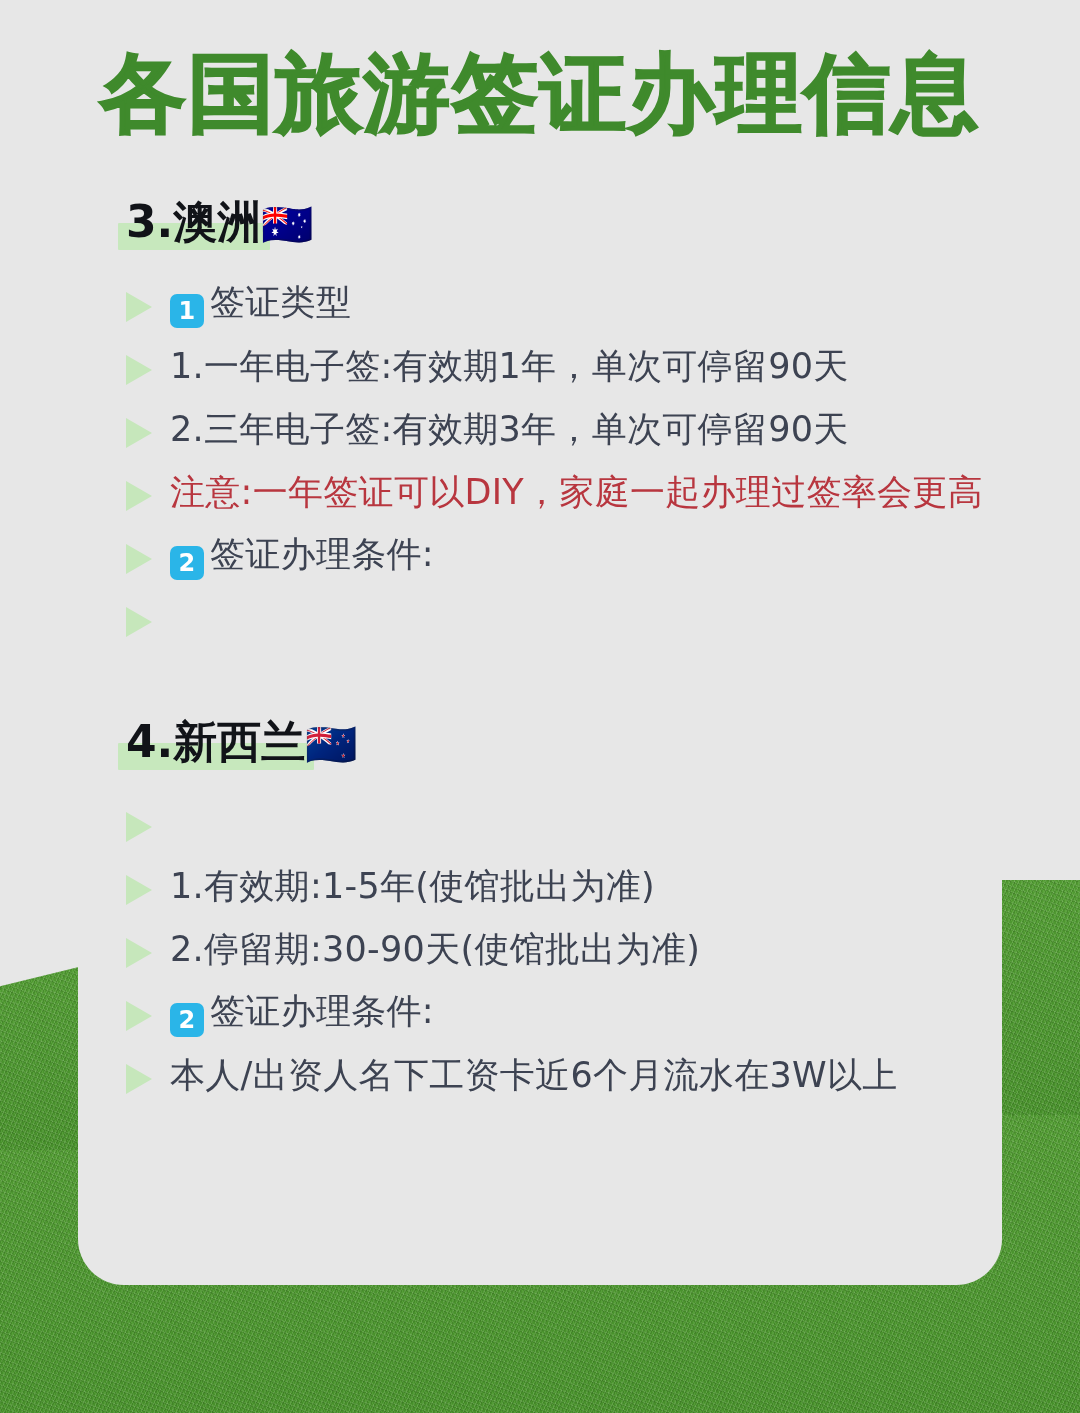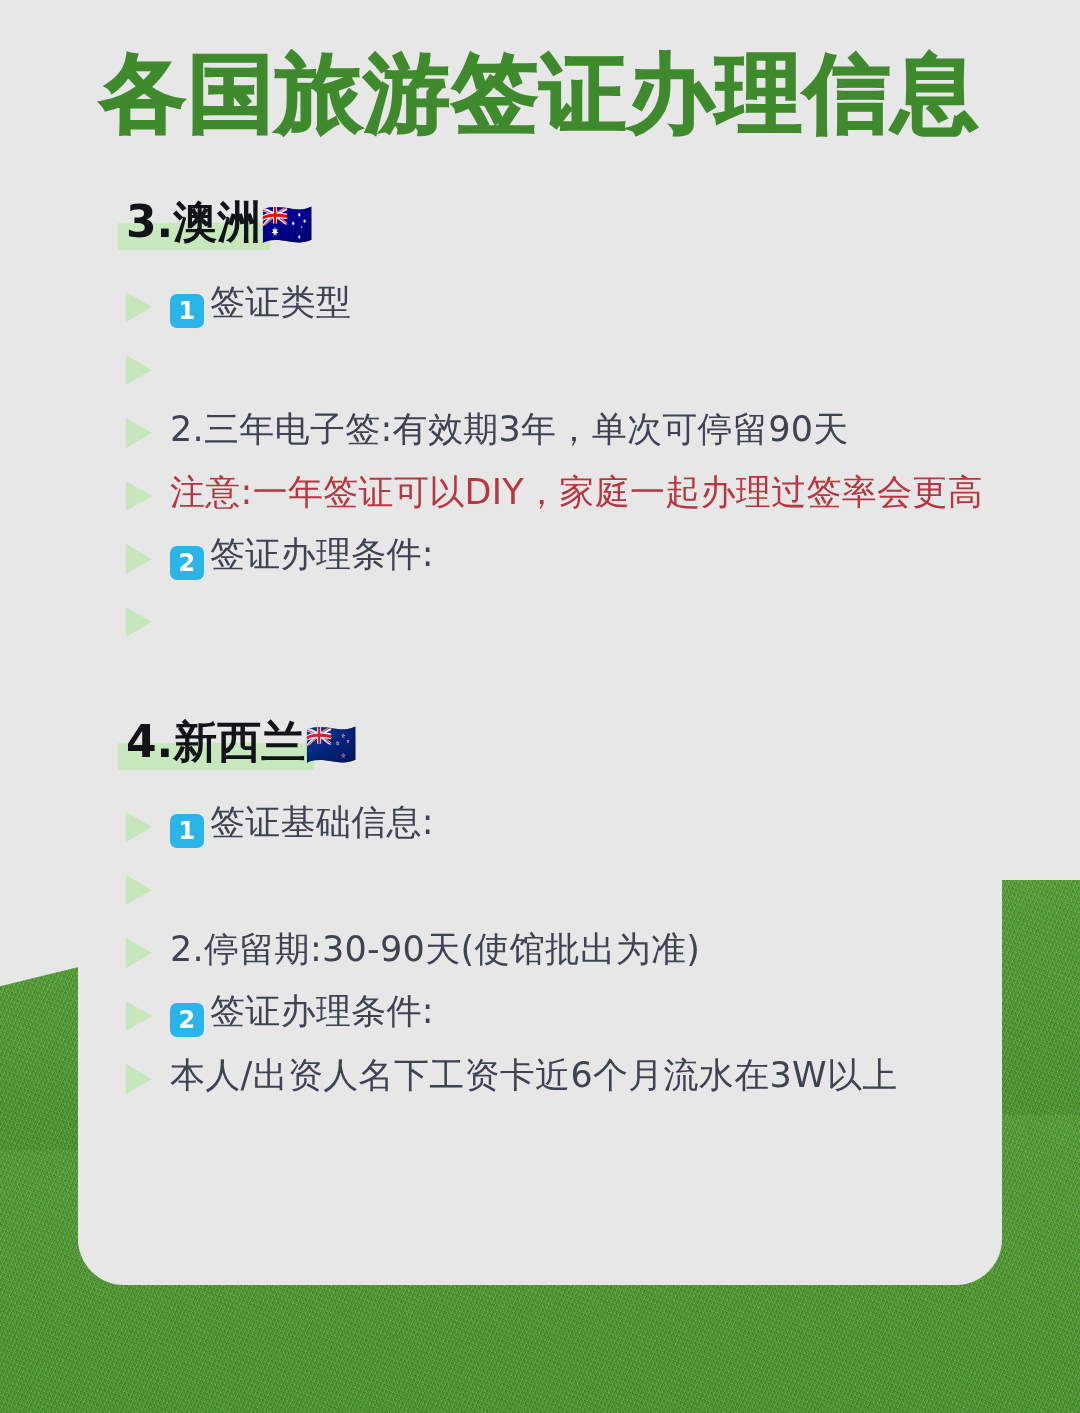--- a/index.html
+++ b/index.html
@@ -172,20 +172,21 @@
         <span class="bullet">
             <i></i>
           </span>
         <div class="row-text"><span class="keycap">1</span><span>签证类型</span></div>
       </div>
 
       <div class="row">
         <span class="bullet">
             <i></i>
           </span>
+        <div class="row-text">1.一年电子签:有效期1年，单次可停留90天</div>
       </div>
 
       <div class="row">
         <span class="bullet">
             <i></i>
           </span>
         <div class="row-text">2.三年电子签:有效期3年，单次可停留90天</div>
       </div>
 
       <div class="row">
@@ -217,27 +218,27 @@
       <span class="hl"></span>
       <span class="hl-txt">4.新西兰</span><span class="flag">🇳🇿</span>
     </div>
 
     <div class="rows">
 
       <div class="row">
         <span class="bullet">
             <i></i>
           </span>
-        <div class="row-text"><span class="keycap">1</span><span>签证基础信息:</span></div>
-      </div>
-
-      <div class="row">
-        <span class="bullet">
-            <i></i>
-          </span>
+      </div>
+
+      <div class="row">
+        <span class="bullet">
+            <i></i>
+          </span>
+        <div class="row-text">1.有效期:1-5年(使馆批出为准)</div>
       </div>
 
       <div class="row">
         <span class="bullet">
             <i></i>
           </span>
         <div class="row-text">2.停留期:30-90天(使馆批出为准)</div>
       </div>
 
 

